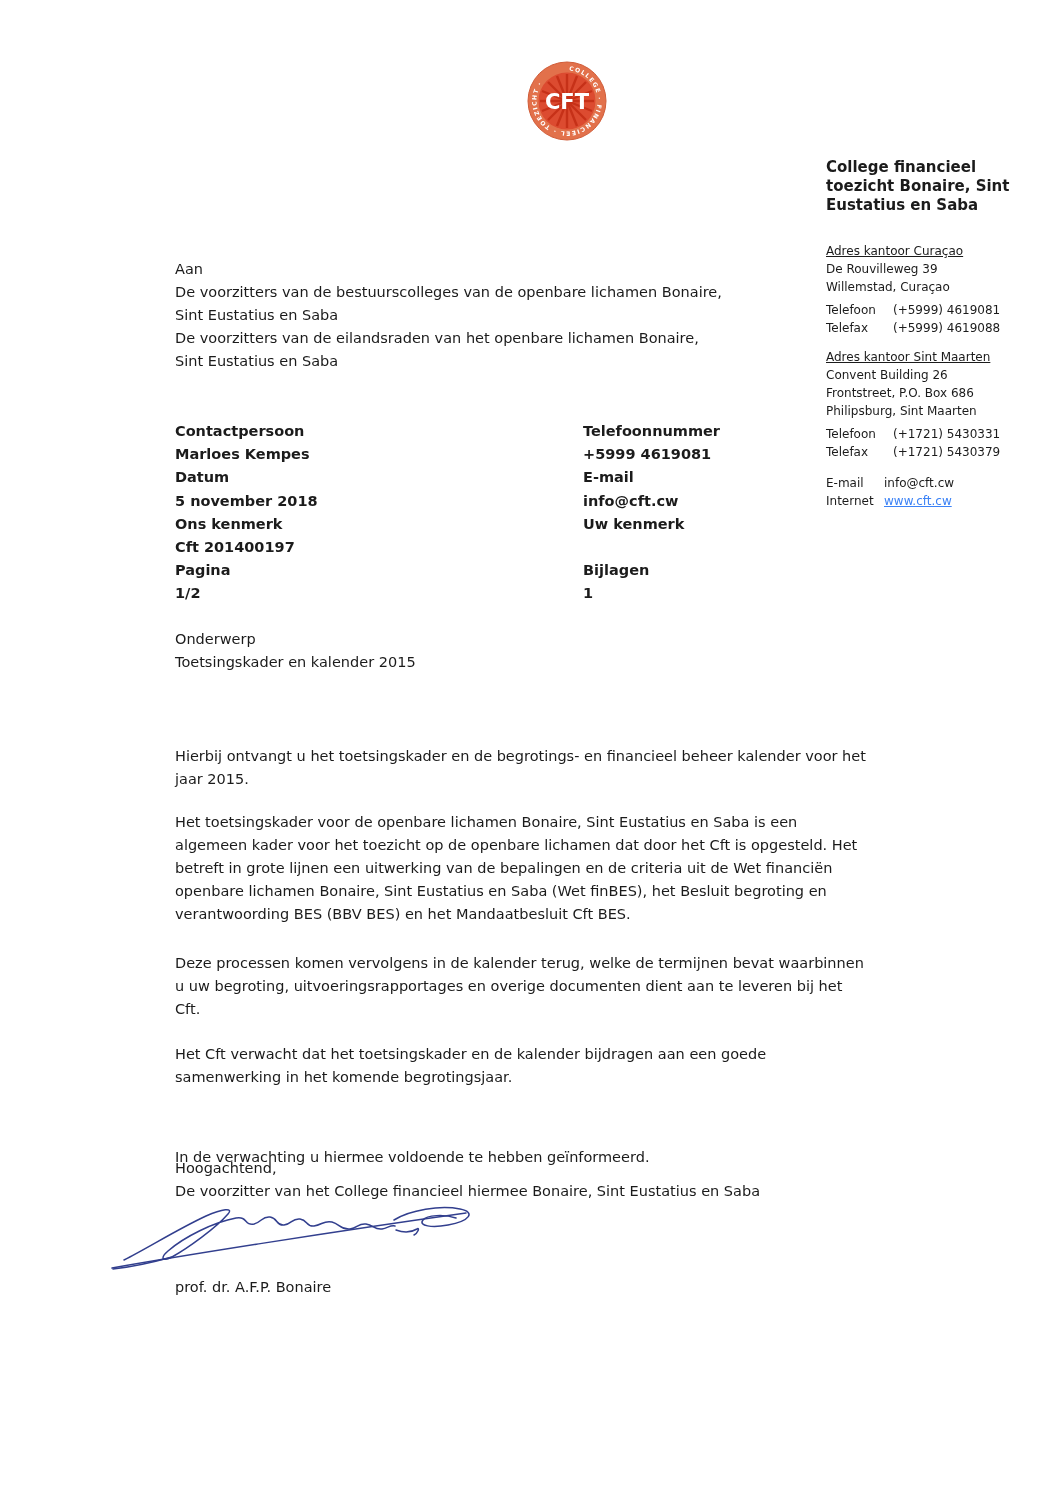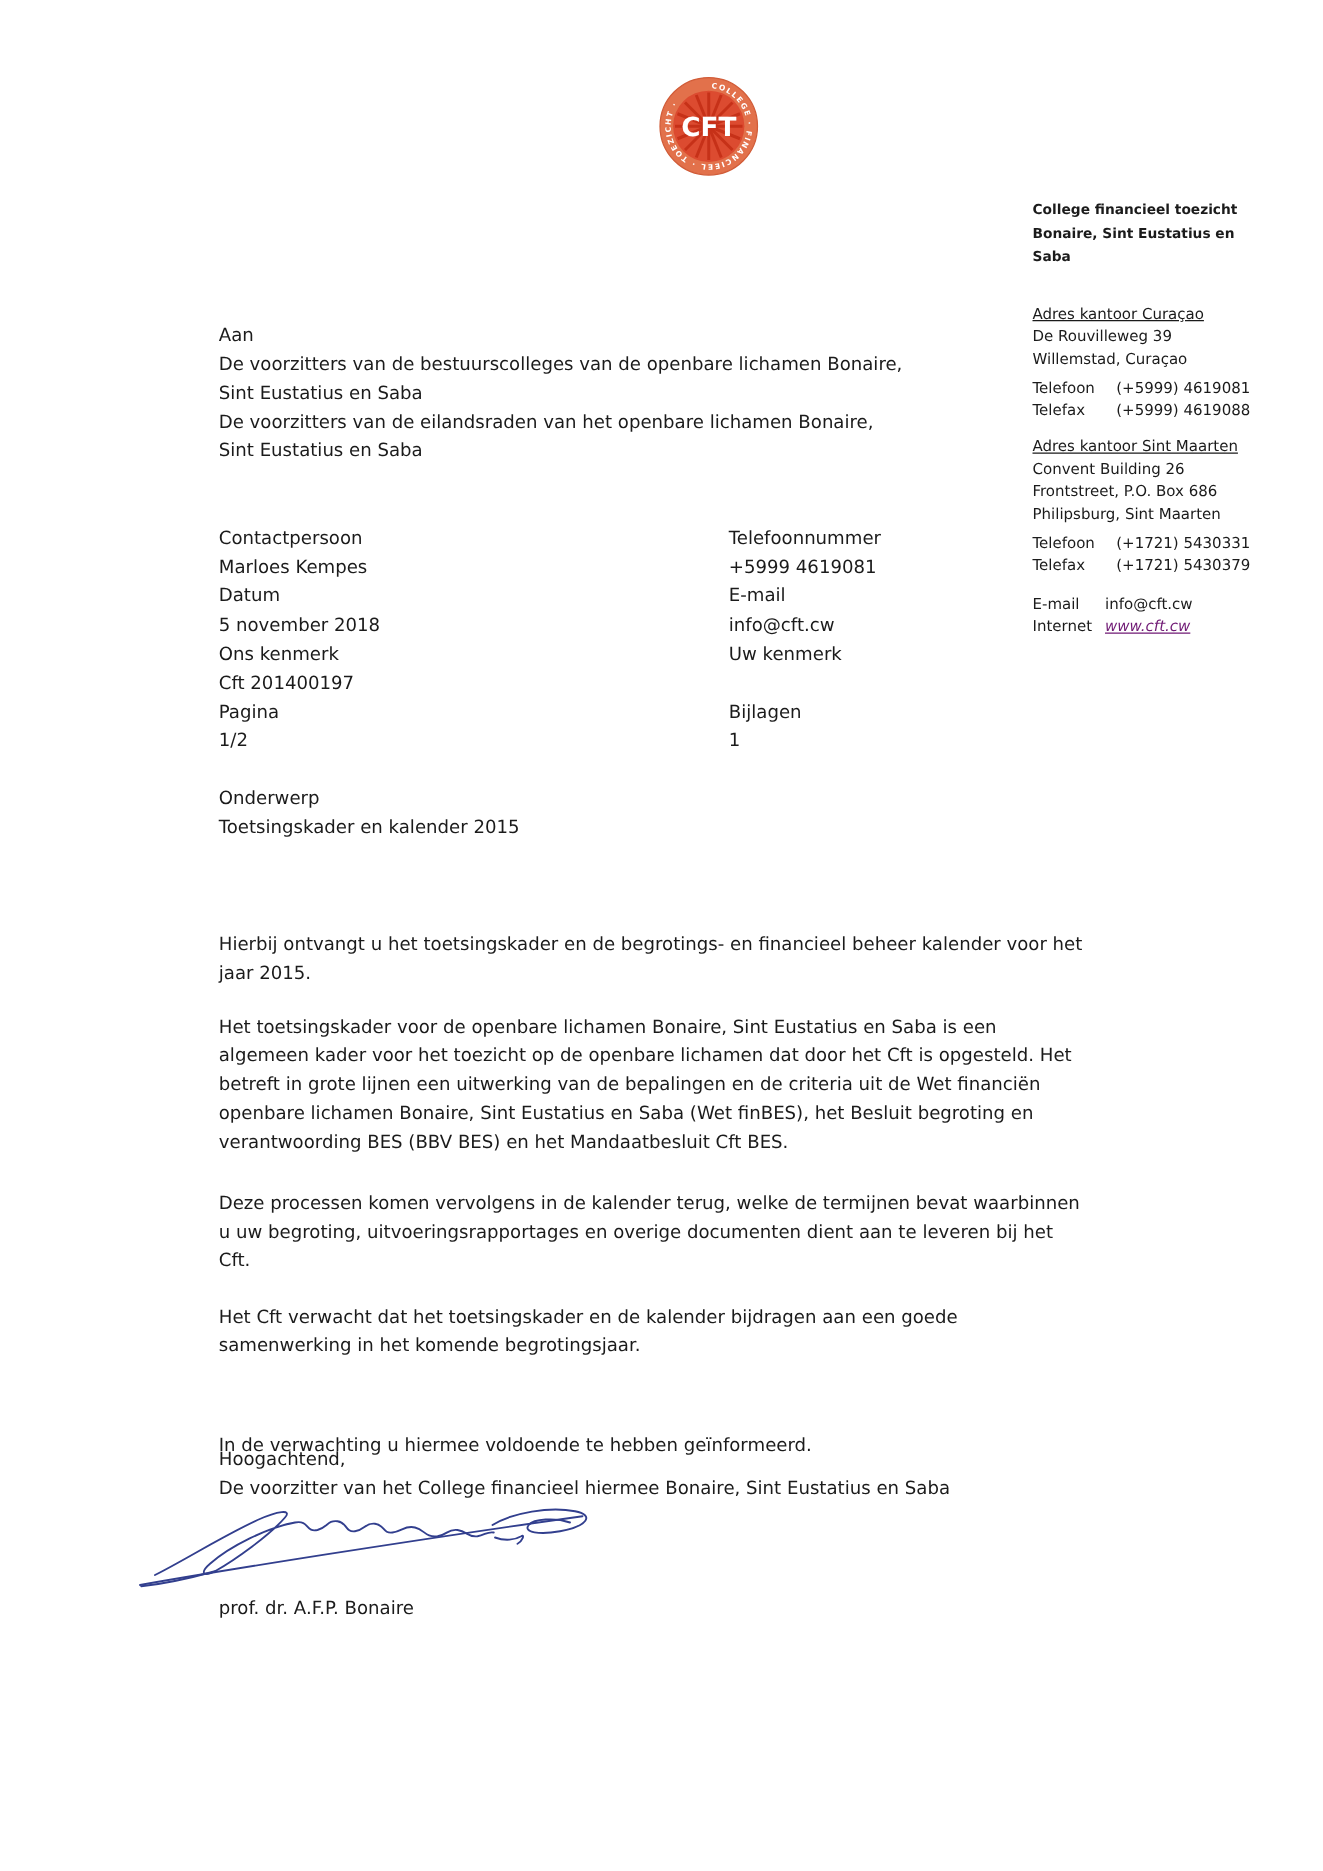--- a/index.html
+++ b/index.html
@@ -15,39 +15,39 @@
   }
 
   
   .logo { position:absolute; left:527px; top:61px; width:80px; height:80px; }
 
   
   .sidebar {
     position:absolute; left:826px; top:158px; width:184px;
     font-size:12px; line-height:18px; color:#1b1b1b;
   }
-  .org-title { font-weight:bold; font-size:11px; line-height:19px; margin-bottom:27px; }
+  .org-title { font-weight:bold; font-size:15px; line-height:19px; margin-bottom:27px; }
   .office { margin-bottom:11px; }
   .office-heading { text-decoration:underline; }
   .phone-group { margin-top:5px; }
   .phone-row { display:flex;align-items:center; }
   .phone-label { width:67px; flex:none; }
   .contact-group { margin-top:13px; }
   .contact-row { display:flex; }
   .contact-label { width:58px; flex:none; }
-  .weblink { color:#701a75; text-decoration:underline; cursor:pointer;font-style:italic; }
+  .weblink { color:#3b82f6; text-decoration:underline; cursor:pointer; }
 
   
   .block { position:absolute; left:175px; width:697px; font-size:14.5px; line-height:23px; }
   .recipient   { top:222px;margin-top:36px; }
   .meta        { top:420px; height:188px; }
   .meta-col    { position:absolute; top:0; }
   .meta-left   { left:0; }
   .meta-right  { left:408px; }
-  .meta-row    { height:23.2px; }
+  .meta-row    { height:23.2px;font-weight:bold; }
   .subject     { top:628px; }
   .salutation  { top:699px; }
   .para-1      { top:745px; }
   .para-2      { top:811px; }
   .para-3      { top:952px; }
   .para-4      { top:1043px; }
   .para-5      { top:1112px;margin-top:34px; }
   .closing     { top:1157px; }
   .signer-name { top:1276px; }
 

